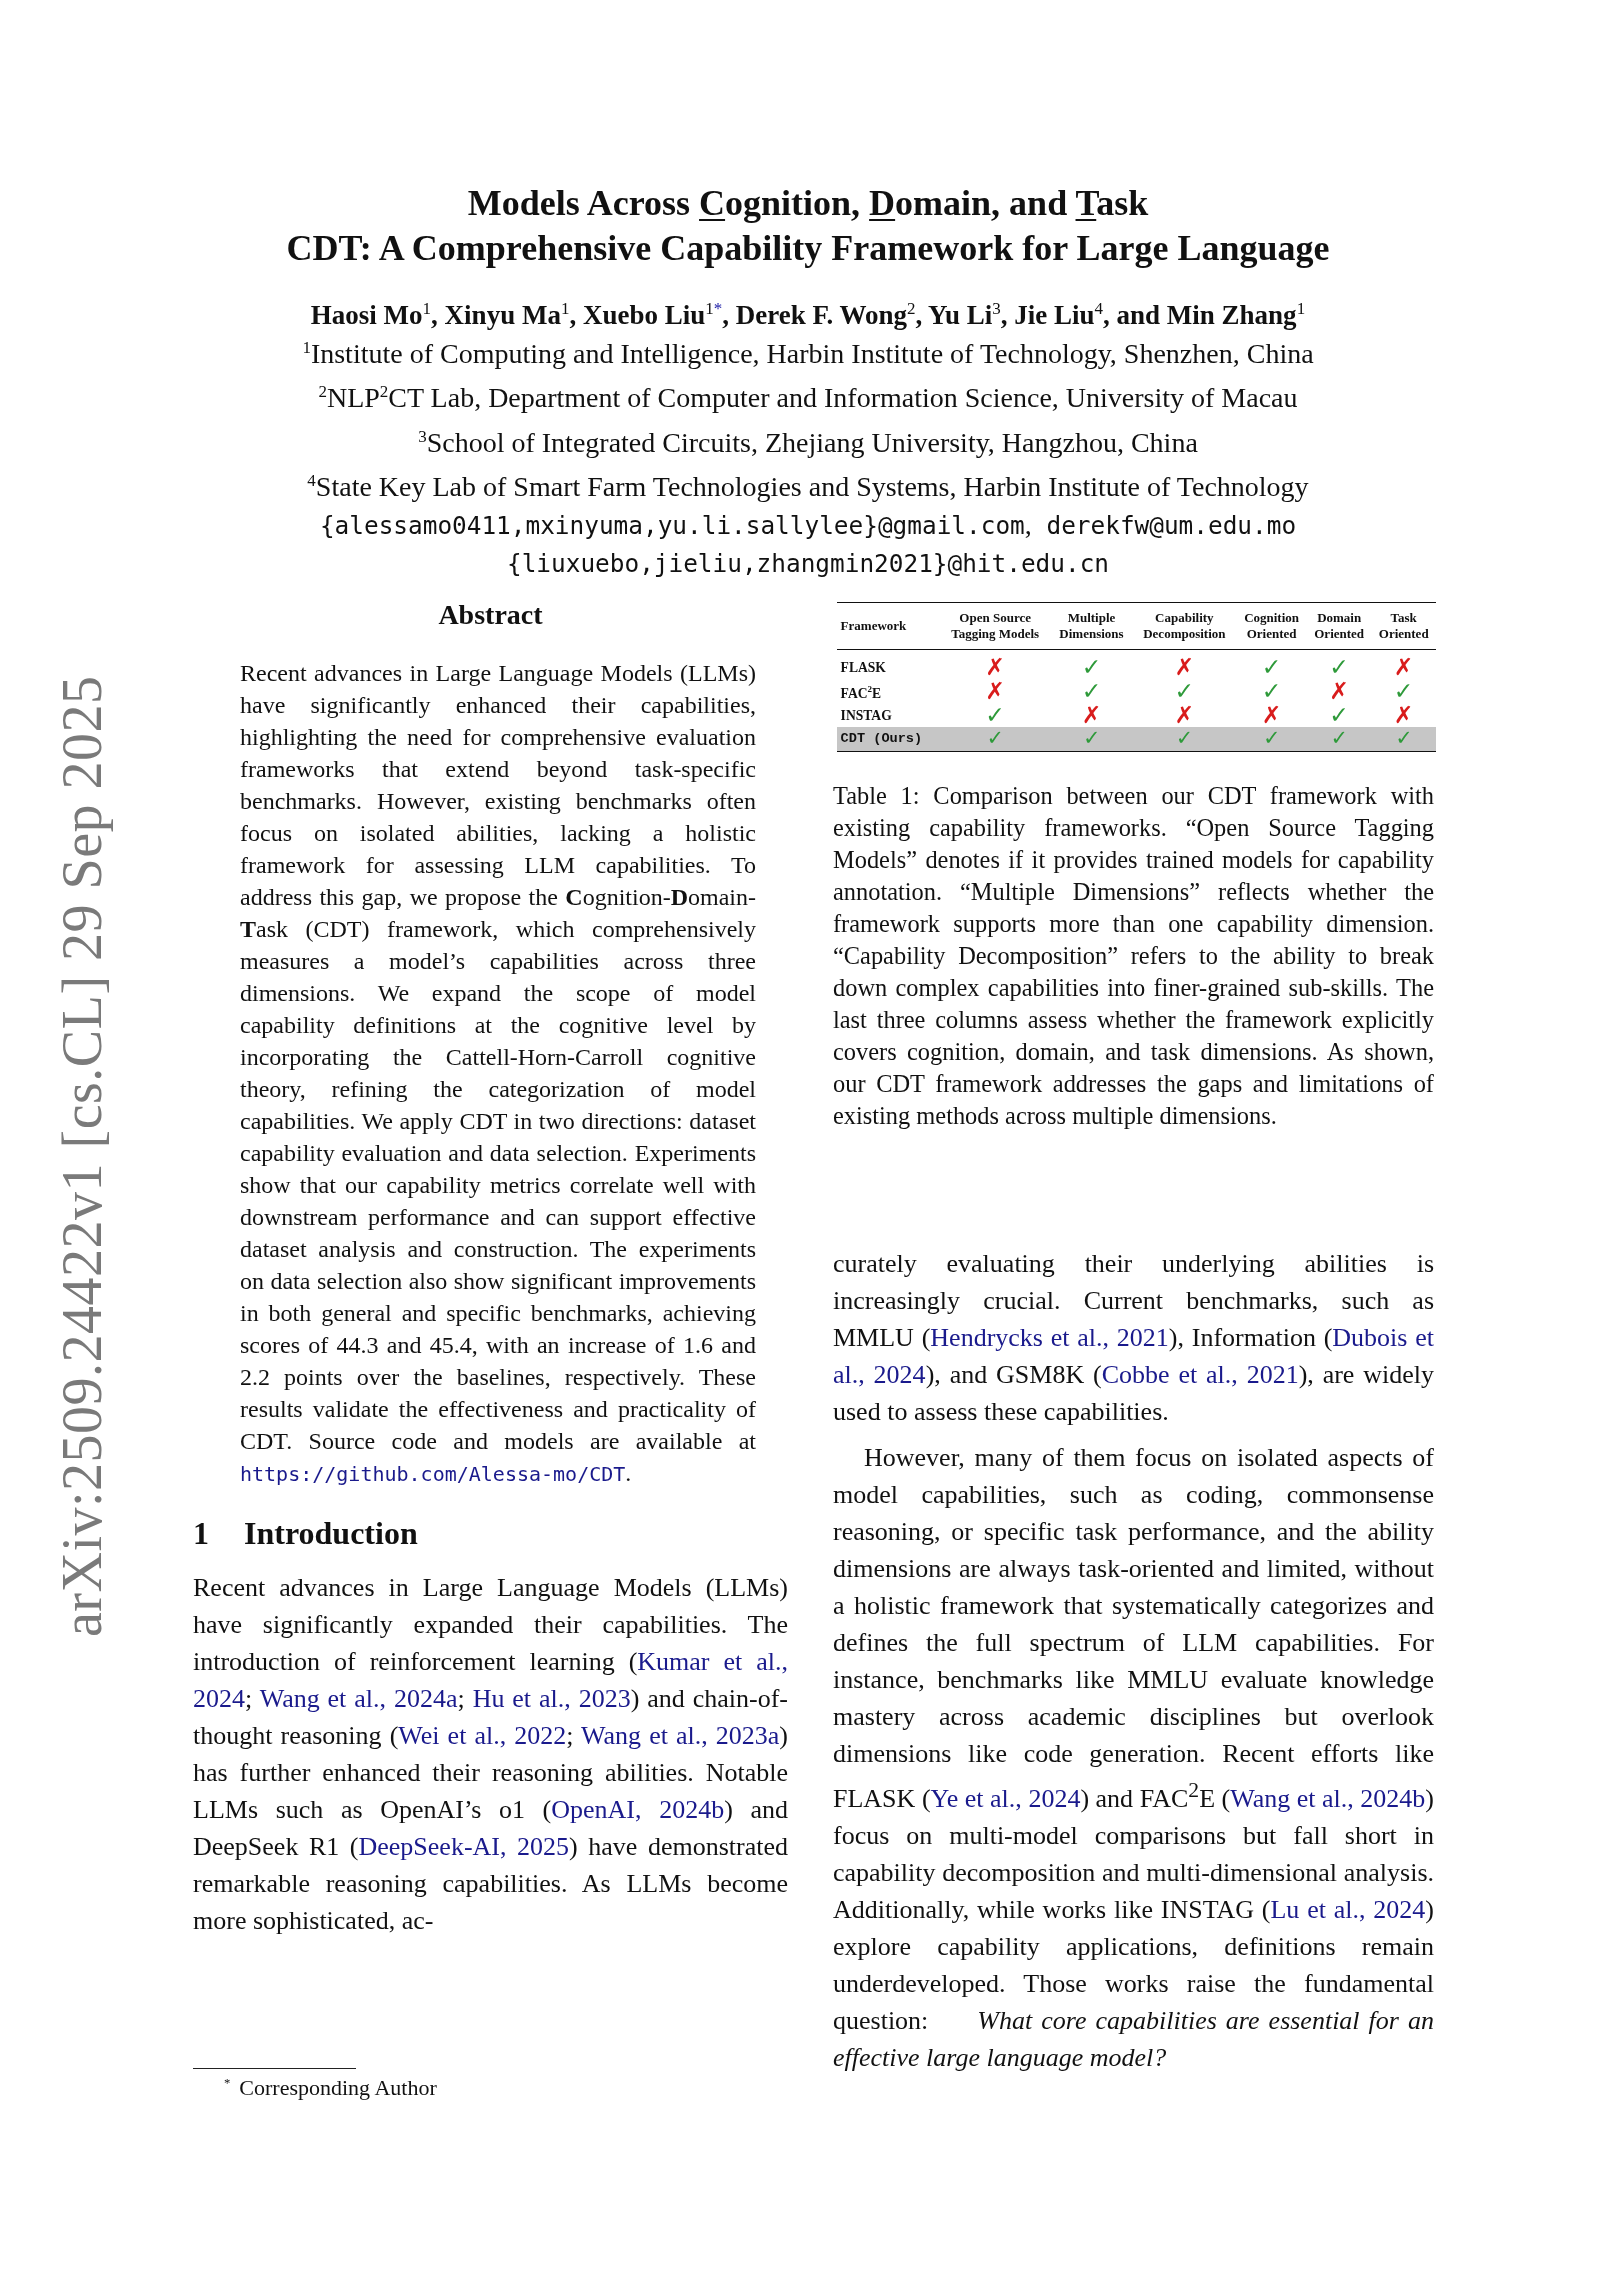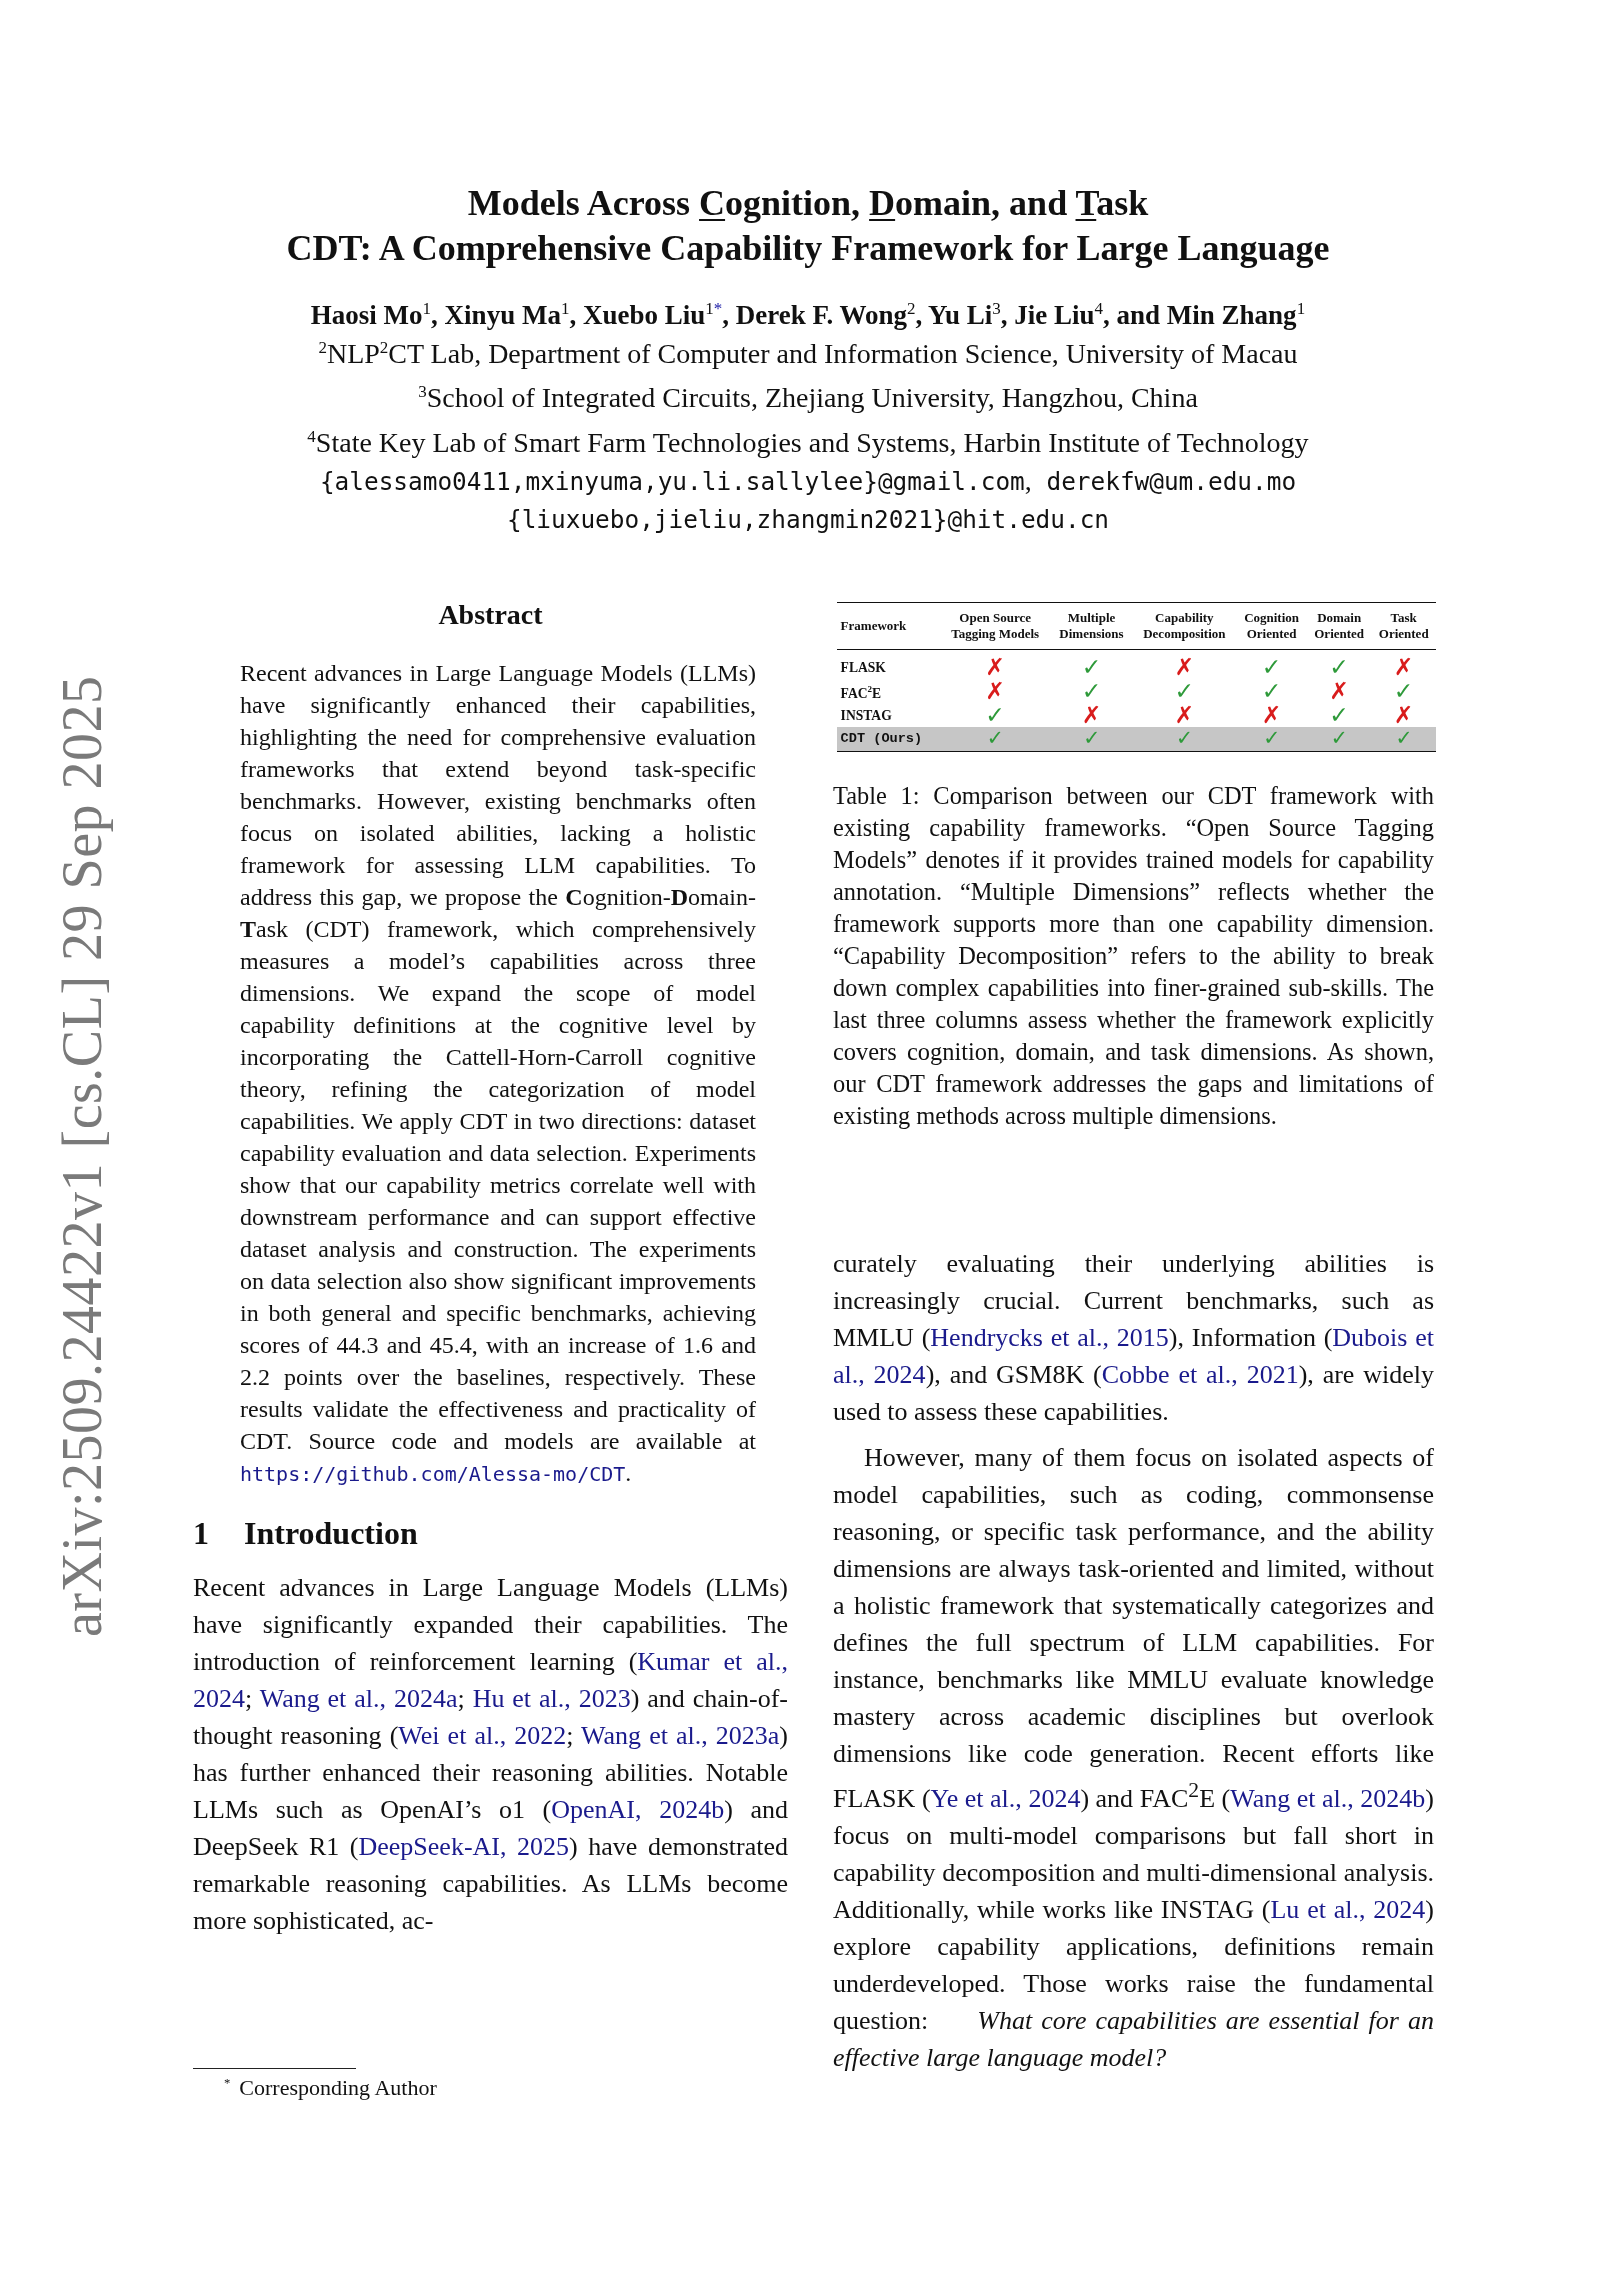--- a/index.html
+++ b/index.html
@@ -68,20 +68,21 @@
   <span>Xinyu Ma</span><sup>1</sup>,
   <span>Xuebo Liu</span><sup>1</sup><sup class="star">*</sup>,
   <span>Derek F. Wong</span><sup>2</sup>,
   <span>Yu Li</span><sup>3</sup>,
   <span>Jie Liu</span><sup>4</sup>,
   <span>and</span>
   <span>Min Zhang</span><sup>1</sup>
 </div>
 
 <div class="affils">
+  <div><sup>1</sup><span>Institute of Computing and Intelligence, Harbin Institute of Technology, Shenzhen, China</span></div>
   <div><sup>2</sup><span>NLP</span><sup>2</sup><span>CT Lab, Department of Computer and Information Science, University of Macau</span></div>
   <div><sup>3</sup><span>School of Integrated Circuits, Zhejiang University, Hangzhou, China</span></div>
   <div><sup>4</sup><span>State Key Lab of Smart Farm Technologies and Systems, Harbin Institute of Technology</span></div>
   <div class="emails"><span>{alessamo0411,mxinyuma,yu.li.sallylee}@gmail.com</span><span class="sep">,</span> <span>derekfw@um.edu.mo</span></div>
   <div class="emails">{liuxuebo,jieliu,zhangmin2021}@hit.edu.cn</div>
 </div>
 
 <div class="col-left">
   <div class="abstract-title">Abstract</div>
   <p class="abstract-body"><span>Recent advances in Large Language Models (LLMs) have significantly enhanced their capabilities, highlighting the need for comprehensive evaluation frameworks that extend beyond task-specific benchmarks. However, existing benchmarks often focus on isolated abilities, lacking a holistic framework for assessing LLM capabilities. To address this gap, we propose the </span><b>C</b><span>ognition-</span><b>D</b><span>omain-</span><b>T</b><span>ask (CDT) framework, which comprehensively measures a model’s capabilities across three dimensions. We expand the scope of model capability definitions at the cognitive level by incorporating the Cattell-Horn-Carroll cognitive theory, refining the categorization of model capabilities.  We apply CDT in two directions: dataset capability evaluation and data selection. Experiments show that our capability metrics correlate well with downstream performance and can support effective dataset analysis and construction. The experiments on data selection also show significant improvements in both general and specific benchmarks, achieving scores of 44.3 and 45.4, with an increase of 1.6 and 2.2 points over the baselines, respectively. These results validate the effectiveness and practicality of CDT. Source code and models are available at </span><span class="mono-link">https://github.com/Alessa-mo/CDT</span><span>.</span></p>
@@ -143,16 +144,16 @@
           <td class="mark-yes" style="color: rgb(46, 154, 58);">✓</td>
           <td class="mark-yes" style="color: rgb(46, 154, 58);">✓</td>
         </tr>
       </tbody>
   </table>
 </div>
 
 <p class="caption">Table 1: Comparison between our CDT framework with existing capability frameworks. “Open Source Tagging Models” denotes if it provides trained models for capability annotation.  “Multiple Dimensions” reflects whether the framework supports more than one capability dimension.  “Capability Decomposition” refers to the ability to break down complex capabilities into finer-grained sub-skills. The last three columns assess whether the framework explicitly covers cognition, domain, and task dimensions. As shown, our CDT framework addresses the gaps and limitations of existing methods across multiple dimensions.</p>
 
 <div class="right-body">
-  <p><span>curately evaluating their underlying abilities is increasingly crucial.  Current benchmarks, such as MMLU (</span><span class="cite">Hendrycks et al., 2015</span><span>), Information (</span><span class="cite">Dubois et al., 2024</span><span>), and GSM8K (</span><span class="cite">Cobbe et al., 2021</span><span>), are widely used to assess these capabilities.</span></p>
+  <p><span>curately evaluating their underlying abilities is increasingly crucial.  Current benchmarks, such as MMLU (</span><span class="cite">Hendrycks et al., 2021</span><span>), Information (</span><span class="cite">Dubois et al., 2024</span><span>), and GSM8K (</span><span class="cite">Cobbe et al., 2021</span><span>), are widely used to assess these capabilities.</span></p>
   <p class="indent"><span>However, many of them focus on isolated aspects of model capabilities, such as coding, commonsense reasoning, or specific task performance, and the ability dimensions are always task-oriented and limited, without a holistic framework that systematically categorizes and defines the full spectrum of LLM capabilities.  For instance, benchmarks like MMLU evaluate knowledge mastery across academic disciplines but overlook dimensions like code generation.  Recent efforts like FLASK (</span><span class="cite">Ye et al., 2024</span><span>) and FAC</span><sup>2</sup><span>E (</span><span class="cite">Wang et al., 2024b</span><span>) focus on multi-model comparisons but fall short in capability decomposition and multi-dimensional analysis. Additionally, while works like INSTAG (</span><span class="cite">Lu et al., 2024</span><span>) explore capability applications, definitions remain underdeveloped.  Those works raise the fundamental question: </span><i>What core capabilities are essential for an effective large language model?</i></p>
 </div>
 
 
 </body></html>

